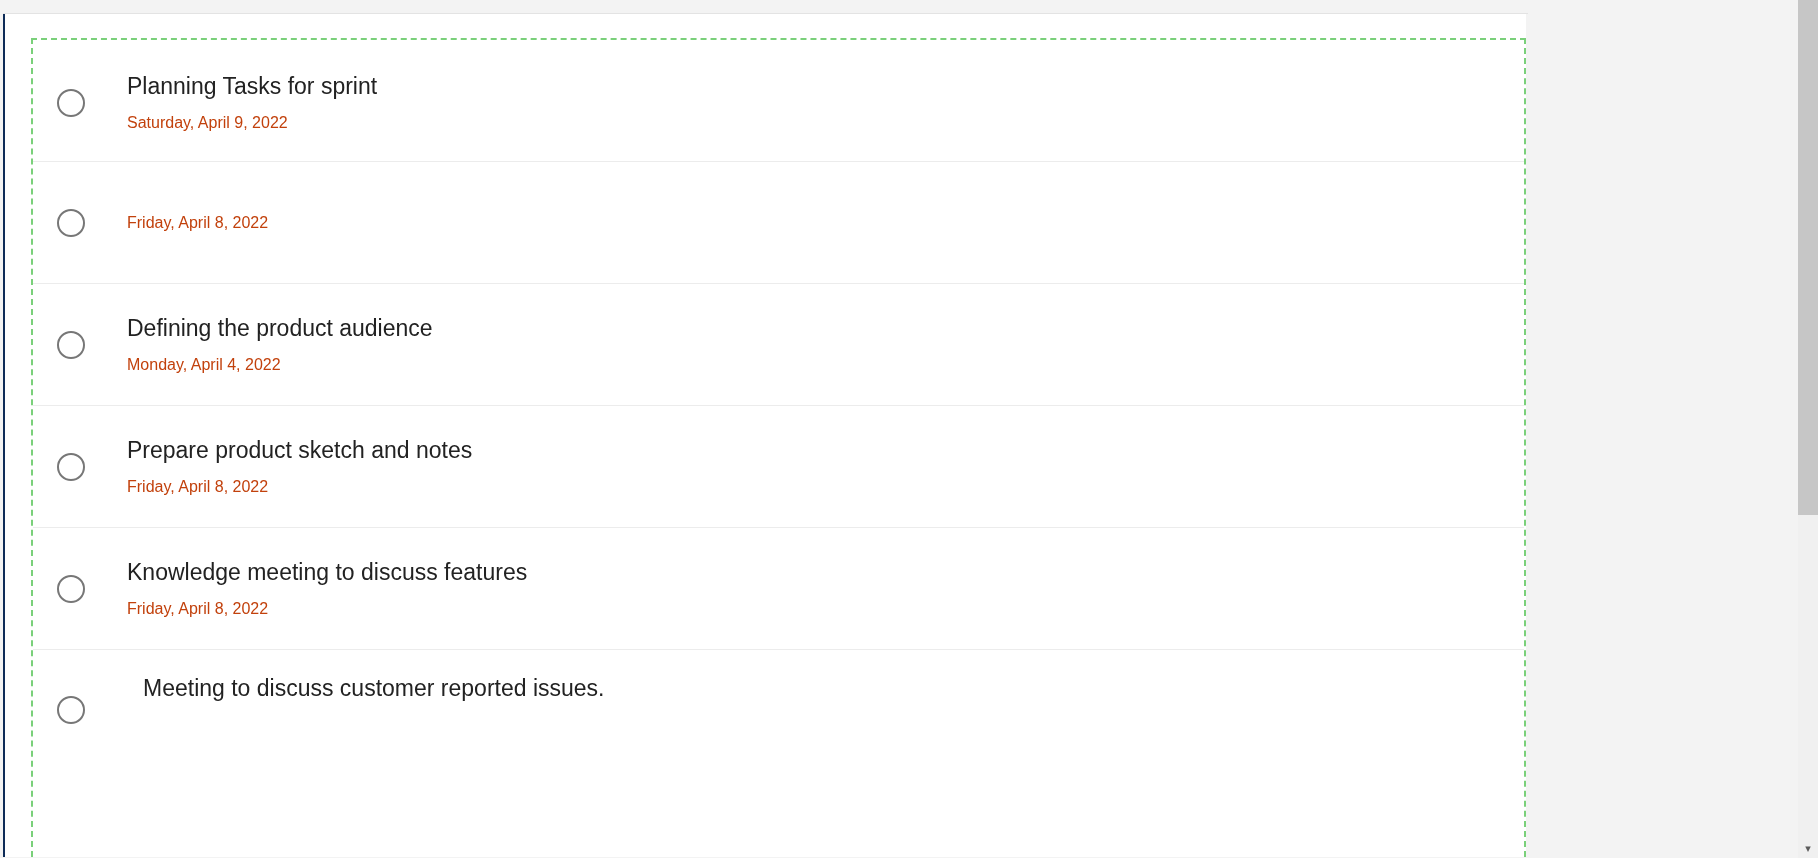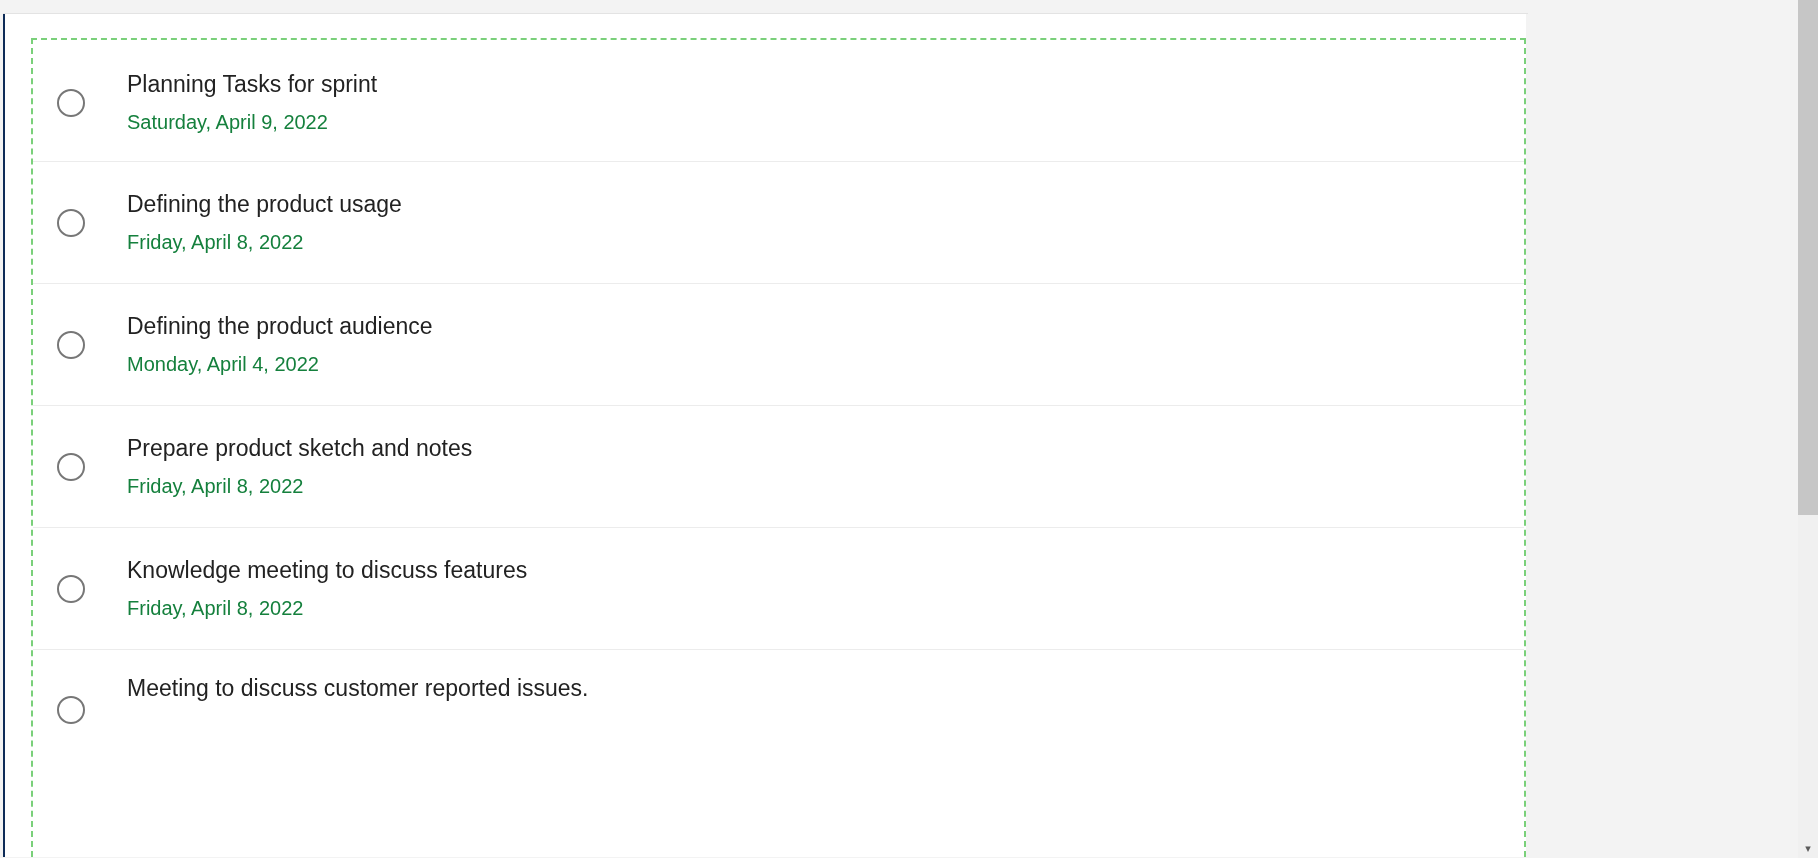--- a/index.html
+++ b/index.html
@@ -114,20 +114,21 @@
     min-height: 122px;
   }
   .task-row:first-child {
     min-height: 110px;
     padding-top: 10px;
   }
   .task-row.last {
     border-bottom: none;
     min-height: 60px;
     padding-bottom: 0;
+    gap: 16px;
   }
 
   .radio {
     width: 28px;
     height: 28px;
     border: 2px solid #777;
     border-radius: 50%;
     flex: 0 0 28px;
     margin-right: 42px;
     background: #fff;
@@ -137,22 +138,22 @@
     display: flex;
     flex-direction: column;
     gap: 12px;
   }
   .task-title {
     font-size: 23px;
     color: #222;
     line-height: 1.2;
   }
   .task-date {
-    font-size: 20px;
-    color: #15803d;
+    font-size: 16px;
+    color: #c2410c;
     line-height: 1.2;
   }
 </style>
 </head>
 <body>
 
 <div class="viewport">
 
   <div class="top-strip"></div>
 
@@ -175,21 +176,20 @@
           <div class="radio"></div>
           <div class="task-text">
             <div class="task-title">Planning Tasks for sprint</div>
             <div class="task-date">Saturday, April 9, 2022</div>
           </div>
         </div>
 
         <div class="task-row">
           <div class="radio"></div>
           <div class="task-text">
-            <div class="task-title">Defining the product usage</div>
             <div class="task-date">Friday, April 8, 2022</div>
           </div>
         </div>
 
         <div class="task-row">
           <div class="radio"></div>
           <div class="task-text">
             <div class="task-title">Defining the product audience</div>
             <div class="task-date">Monday, April 4, 2022</div>
           </div>

